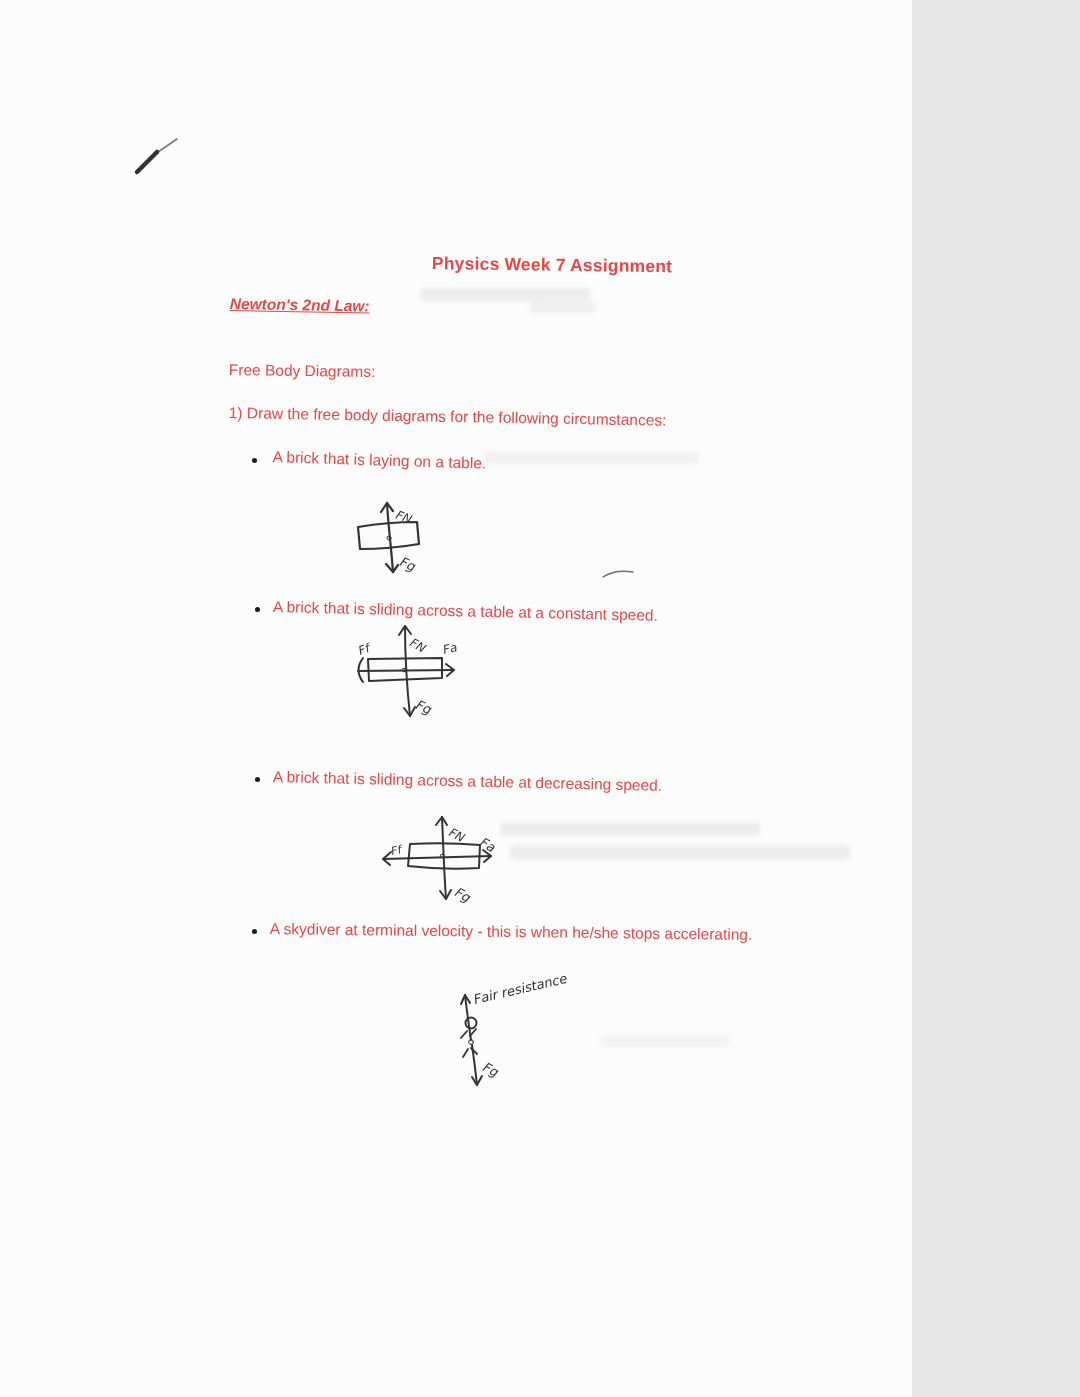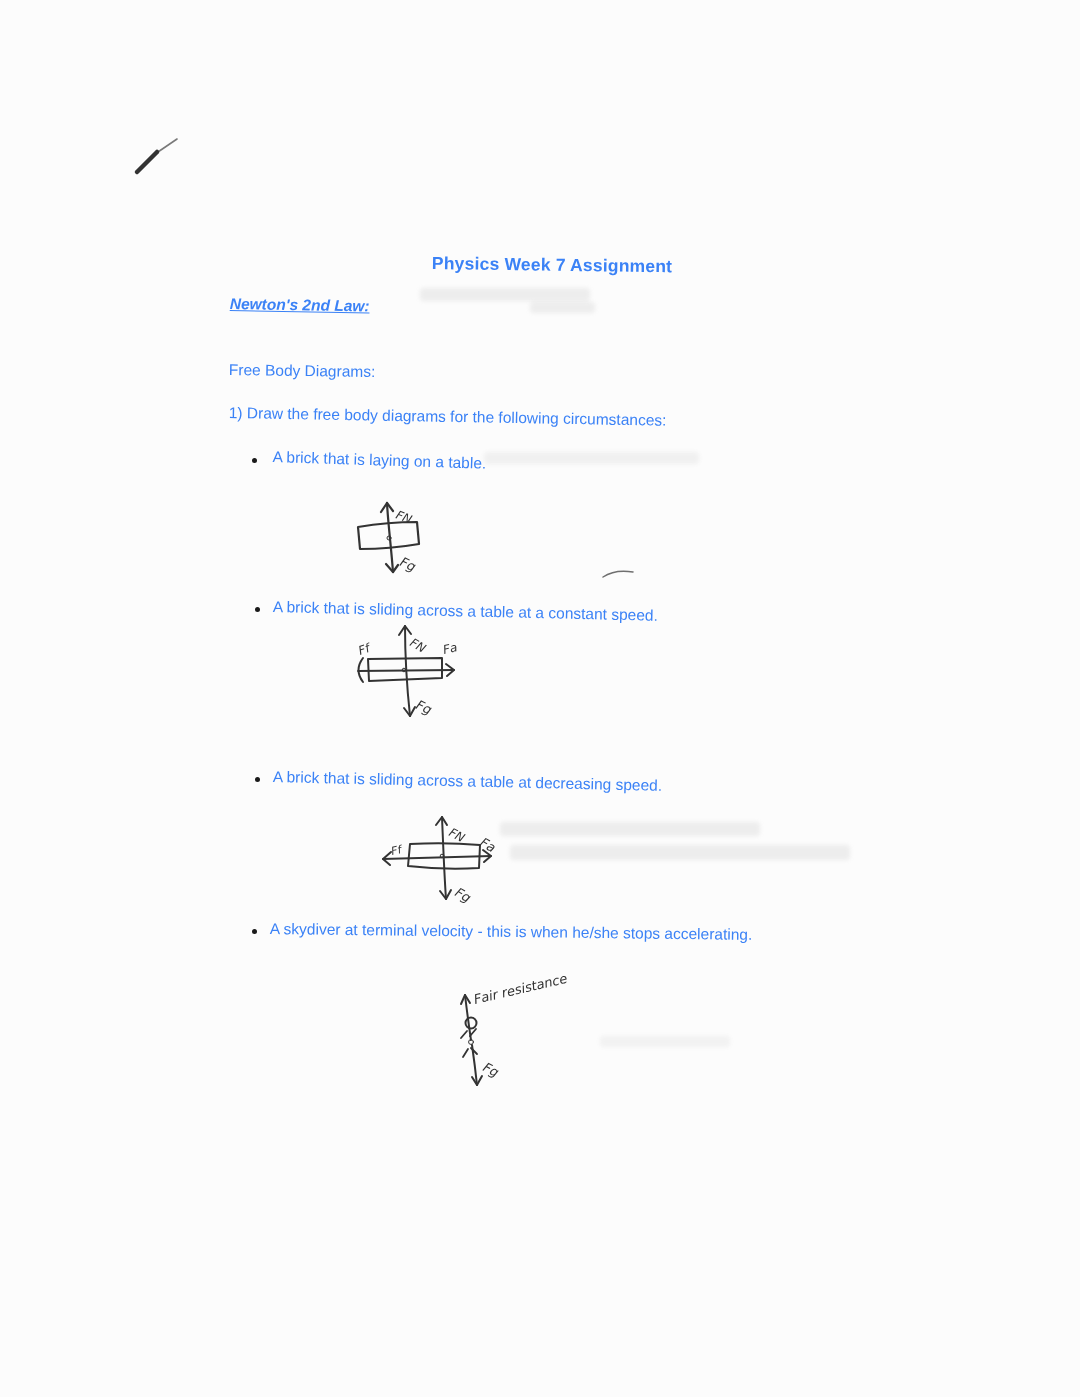--- a/index.html
+++ b/index.html
@@ -1,18 +1,18 @@
 <!DOCTYPE html>
 <html><head>
 <meta charset="utf-8">
 <style>
   html,body{margin:0;padding:0;background:#e8e8e8;}
   .page{
-    position:relative;width:1080px;height:1397px;background:#fcfcfc;
-    overflow:hidden;font-family:"Liberation Sans",sans-serif;color:#3b82f6;text-decoration:underline;
+    position:relative;width:912px;height:1397px;background:#fcfcfc;
+    overflow:hidden;font-family:"Liberation Sans",sans-serif;color:#ef4444;text-decoration:underline;
   }
   .abs{position:absolute;}
   .typed{font-size:15.5px;line-height:1.25;white-space:nowrap;transform-origin:left top;}
   .doc-title{font-size:17.5px;font-weight:bold;letter-spacing:.2px;}
   .section-head{font-size:15.5px;font-weight:bold;font-style:italic;text-decoration:underline;}
   .bullet-dot{width:5px;height:5px;border-radius:50%;background:#1a1a1a;}
   svg text{font-family:"DejaVu Sans",sans-serif;font-style:italic;fill:#333;}
   svg path,svg circle{fill:none;stroke:#333;stroke-linecap:round;stroke-linejoin:round;}
   .smudge{position:absolute;background:rgba(140,140,140,.13);filter:blur(2px);border-radius:4px;}
 </style>

